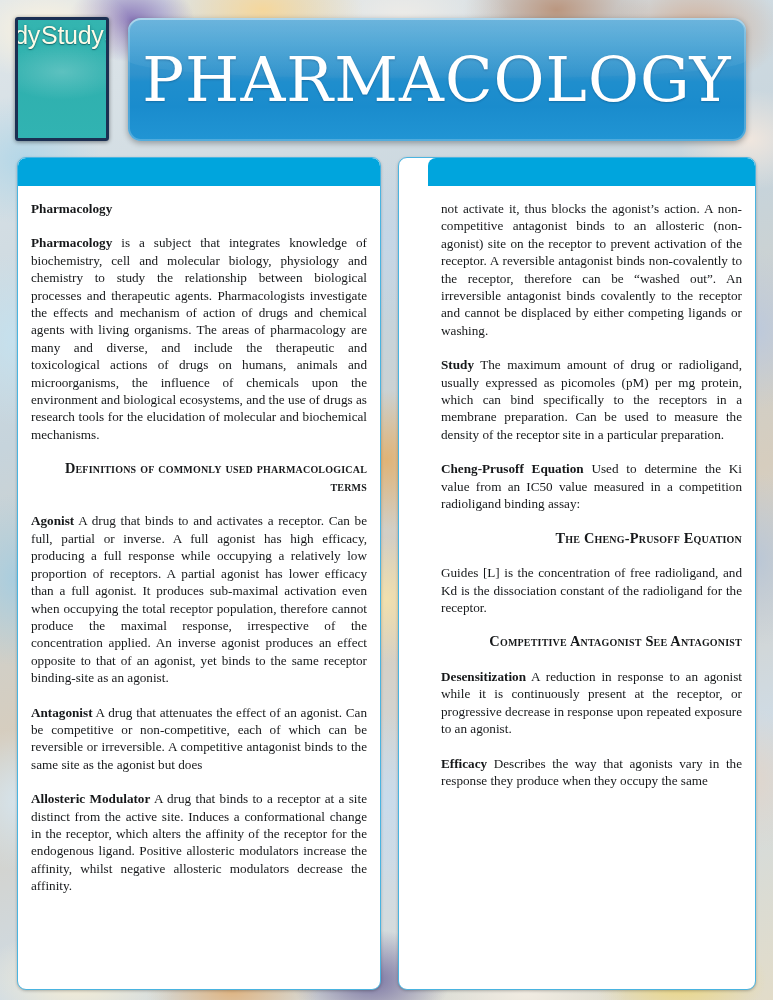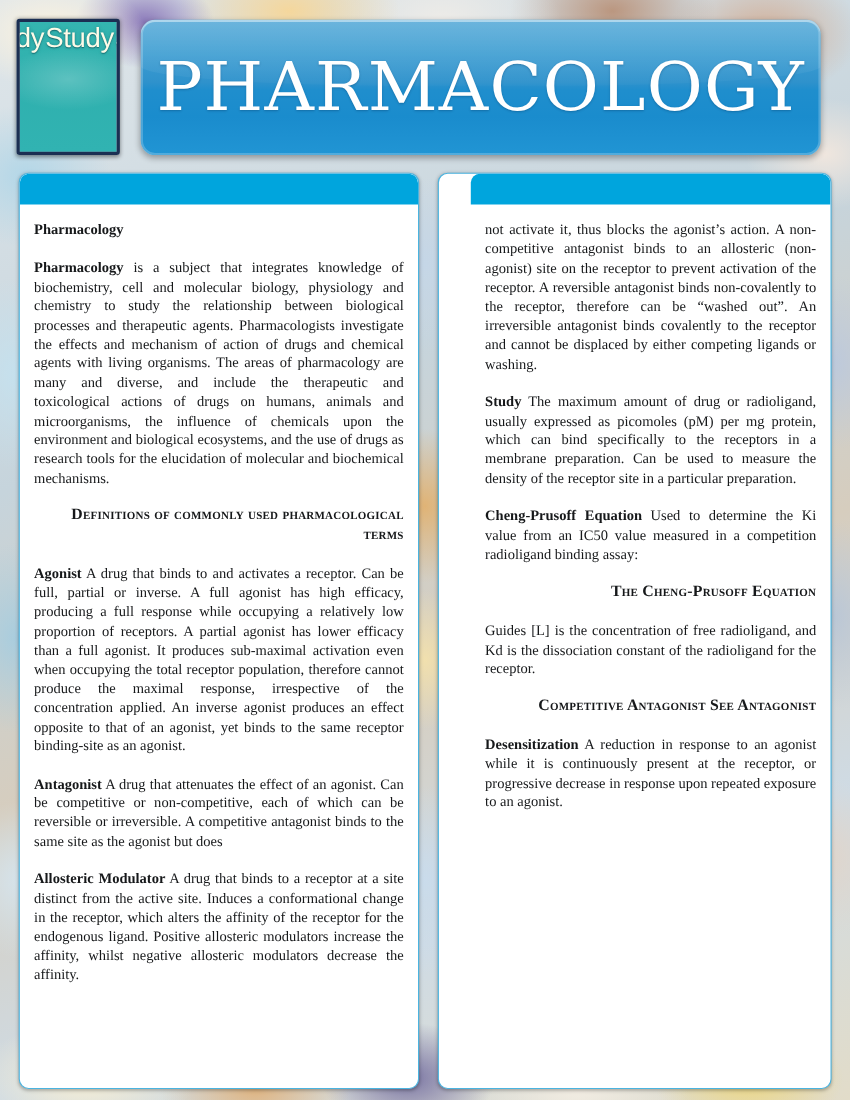--- a/index.html
+++ b/index.html
@@ -238,17 +238,18 @@
     <div class="panel-header"></div>
     <div class="panel-body">
       <div id="right-blocks">
           <p class="para"><span>not activate it, thus blocks the agonist’s action. A non-competitive antagonist binds to an allosteric (non-agonist) site on the receptor to prevent activation of the receptor. A reversible antagonist binds non-covalently to the receptor, therefore can be “washed out”. An irreversible antagonist binds covalently to the receptor and cannot be displaced by either competing ligands or washing.</span></p>
           <p class="para"><span class="term">Study</span><span> The maximum amount of drug or radioligand, usually expressed as picomoles (pM) per mg protein, which can bind specifically to the receptors in a membrane preparation. Can be used to measure the density of the receptor site in a particular preparation.</span></p>
           <p class="para"><span class="term">Cheng-Prusoff Equation</span><span> Used to determine the Ki value from an IC50 value measured in a competition radioligand binding assay:</span></p>
           <div class="sc-head">The Cheng-Prusoff Equation</div>
           <p class="para"><span>Guides [L] is the concentration of free radioligand, and Kd is the dissociation constant of the radioligand for the receptor.</span></p>
           <div class="sc-head">Competitive Antagonist See Antagonist</div>
           <p class="para"><span class="term">Desensitization</span><span> A reduction in response to an agonist while it is continuously present at the receptor, or progressive decrease in response upon repeated exposure to an agonist.</span></p>
+          <p class="para"><span class="term">Efficacy</span><span> Describes the way that agonists vary in the response they produce when they occupy the same</span></p>
         </div>
     </div>
   </div>
 
 </div>
 
 </body></html>

